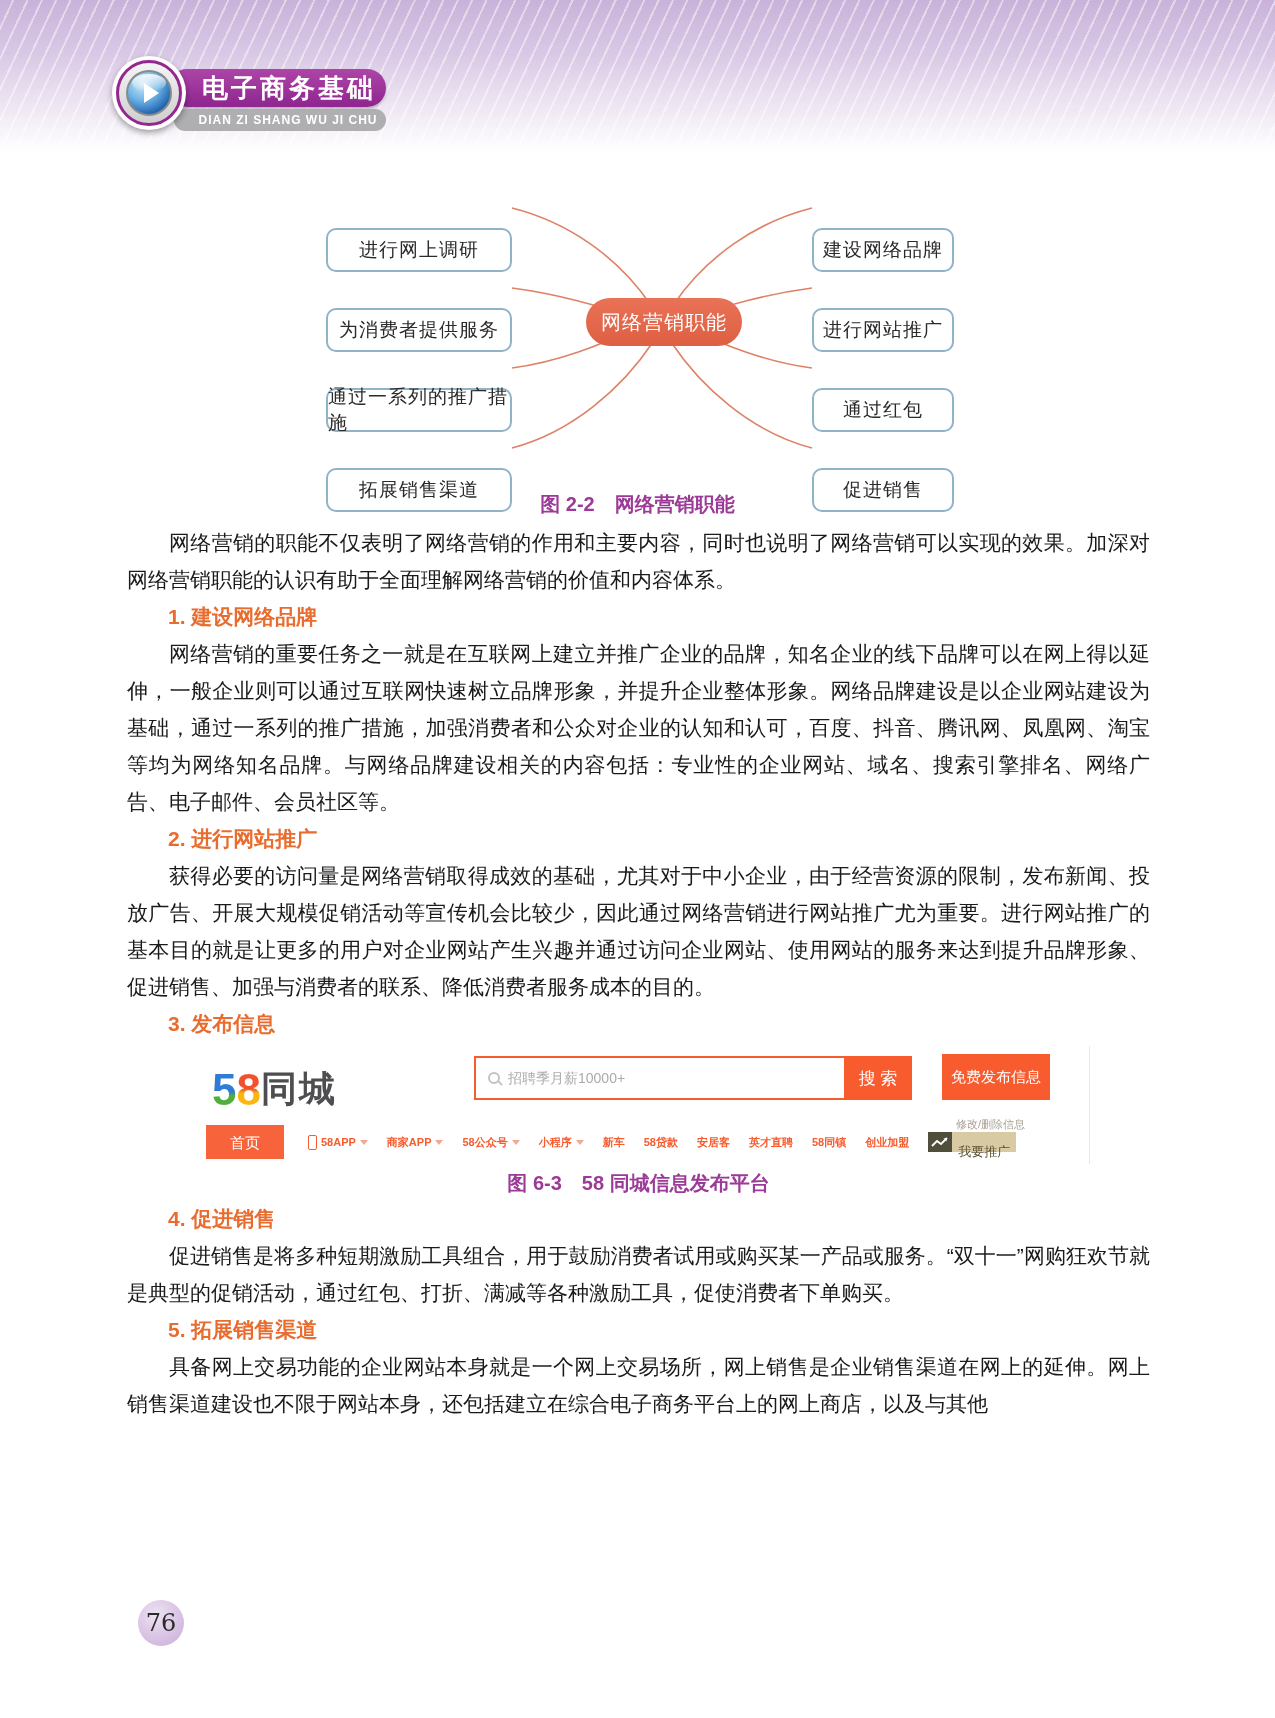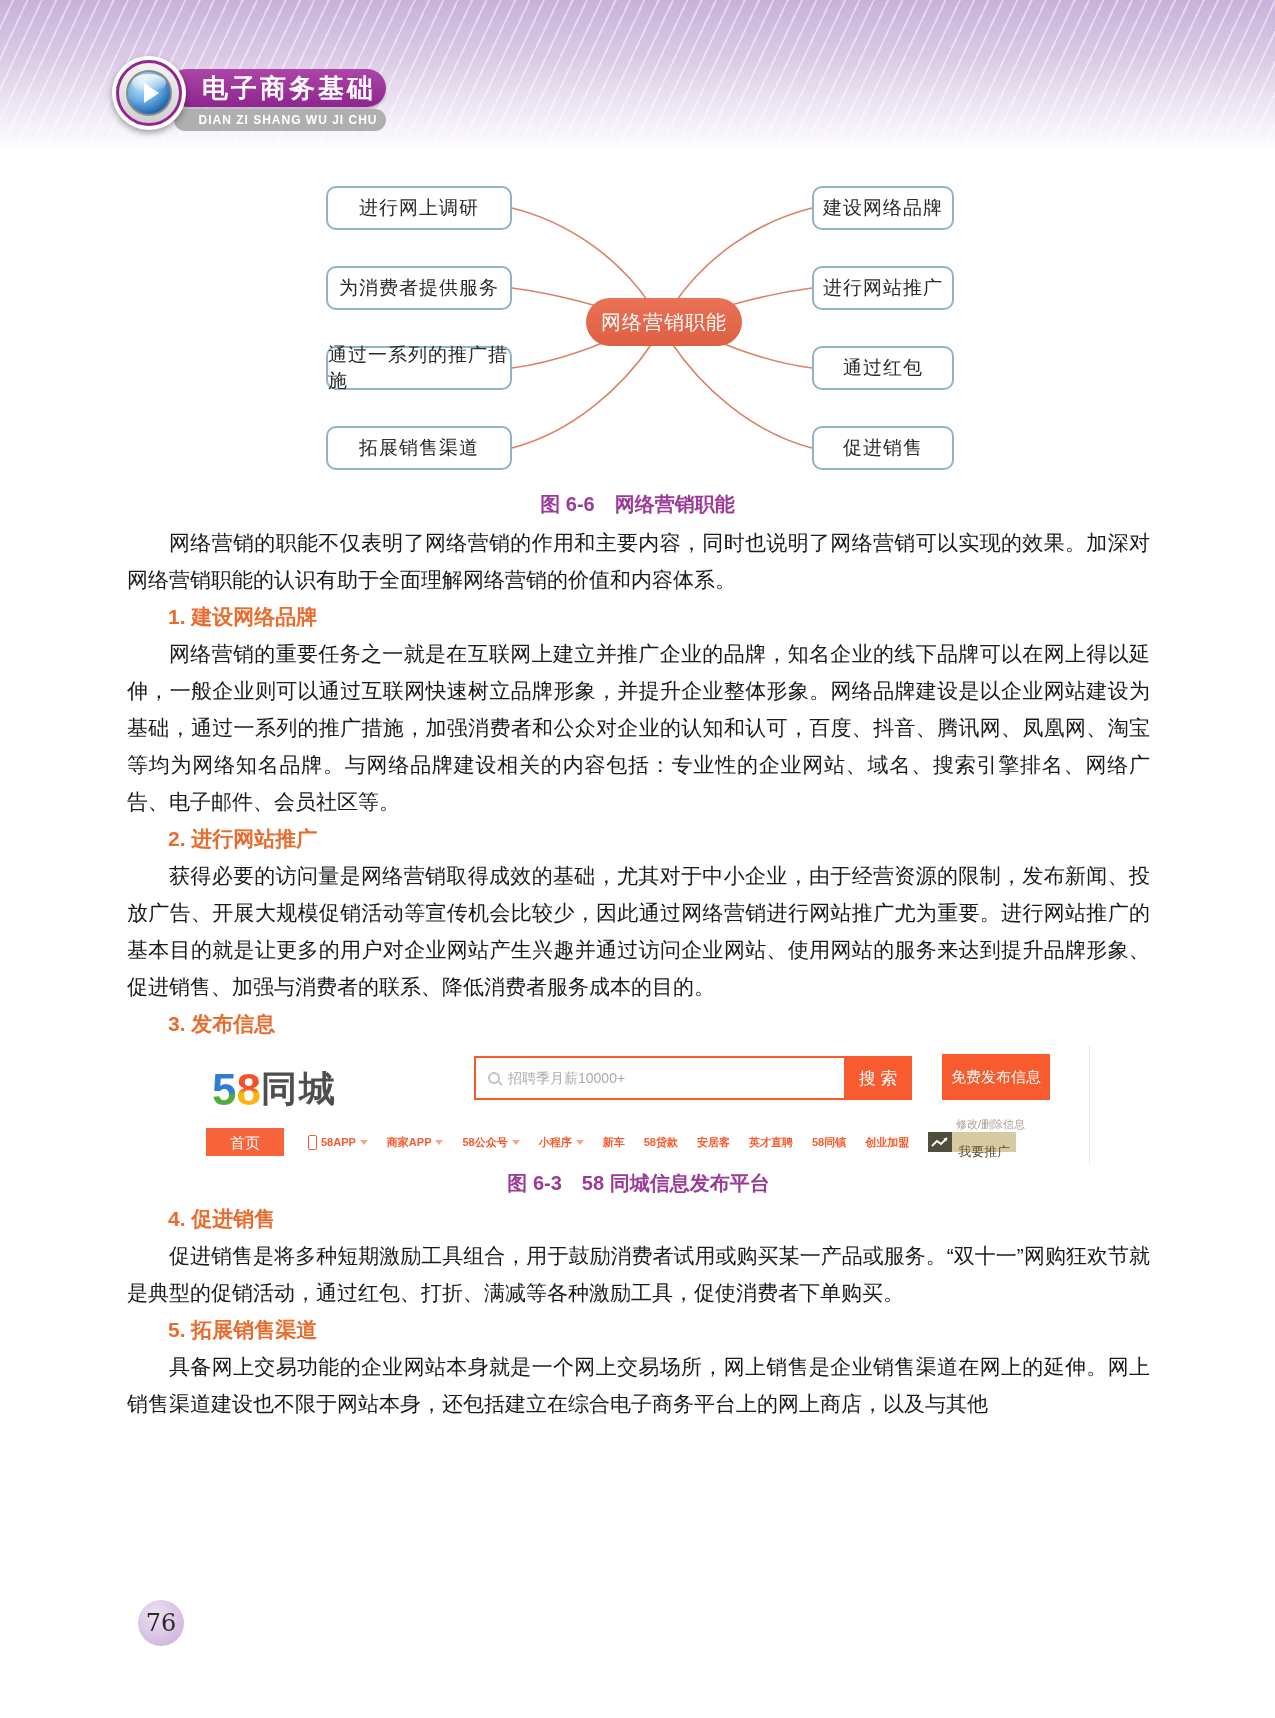--- a/index.html
+++ b/index.html
@@ -32,21 +32,21 @@
   .play-btn::before { content:""; position:absolute; left:4px; right:4px; top:2px; height:17px;
     border-radius:50% 50% 45% 45%; background:linear-gradient(rgba(255,255,255,.9),rgba(255,255,255,.05)); }
   .play-tri { width:0; height:0; border-left:15px solid #fff; border-top:10px solid transparent;
     border-bottom:10px solid transparent; margin-left:5px; }
 
   
   .mindmap { position:absolute; left:318px; top:182px; width:660px; height:300px; }
   .mm-svg { position:absolute; inset:0; }
   .mm-box { position:absolute; background:#fff; border:2px solid #8FB4C7; border-radius:10px;
     height:44px; display:flex; align-items:center; justify-content:center;
-    font-size:19px; color:#2B2B2B; letter-spacing:1px; }
+    font-size:19px; color:#2B2B2B; letter-spacing:1px;margin-top:42px; }
   .mm-left  { left:8px;  width:186px; }
   .mm-right { left:494px; width:142px; }
   .r1{top:4px} .r2{top:84px} .r3{top:164px} .r4{top:244px}
   .mm-center { position:absolute; left:268px; top:116px; width:156px; height:48px; border-radius:24px;
     background:linear-gradient(180deg,#E97257,#DE5F42); color:#fff; font-size:20px; letter-spacing:1px;
     display:flex; align-items:center; justify-content:center; }
 
   .figcaption { color:#9C3A97; font-weight:bold; text-align:center; font-size:20px; }
   .cap62 { position:absolute; left:0; top:489px; width:1275px; height:30px; line-height:30px; }
 
@@ -71,21 +71,21 @@
     transform:rotate(45deg); right:-5px; bottom:-2px; }
   .s58-input { border:none; outline:none; flex:1; font-size:14px; color:#666; margin-left:8px;
     font-family:"Liberation Sans","DejaVu Sans",sans-serif; background:transparent; }
   .s58-input::placeholder { color:#ABABAB; }
   .s58-searchbtn { position:absolute; left:660px; top:10px; width:68px; height:44px; background:#F75B2E;
     color:#fff; font-size:17px; border:none; display:flex; align-items:center; justify-content:center; cursor:pointer; }
   .s58-publish { position:absolute; left:758px; top:8px; width:108px; height:46px; background:#F75B2E;
     color:#fff; font-size:15px; border:none; display:flex; align-items:center; justify-content:center; cursor:pointer; }
   .s58-modify { position:absolute; left:772px; top:60px; font-size:11px; color:#A89F93; }
   .s58-nav { position:absolute; left:22px; top:80px; right:6px; height:32px; display:flex; align-items:center; }
-  .s58-home { width:78px; height:28px; background:#F7633B; color:#fff; font-size:15px;
+  .s58-home { width:78px; height:34px; background:#F7633B; color:#fff; font-size:15px;
     display:flex; align-items:center; justify-content:center; margin-right:24px; flex:none; }
   .s58-item { color:#F75B2E; font-size:11px; font-weight:bold; margin-right:19px;
     display:flex; align-items:center; white-space:nowrap; }
   .chev { margin-left:4px; width:0; height:0; border-left:4px solid transparent;
     border-right:4px solid transparent; border-top:5px solid #F2A98F; }
   .phone-icon { display:inline-block; width:9px; height:15px; border:1.5px solid #F75B2E;
     border-radius:2px; margin-right:4px; }
   .promote { display:flex; align-items:center; margin-left:0; flex:none; }
   .promote-icon { width:24px; height:20px; background:#504F3B; display:flex; align-items:center; justify-content:center; }
   .promote-label { height:20px; background:#D8CBA4; color:#5E5335; font-size:13px; line-height:20px; padding:10px 6px; white-space:nowrap; }
@@ -133,21 +133,21 @@
     <div class="mm-box mm-left r2">为消费者提供服务</div>
     <div class="mm-box mm-left r3">通过一系列的推广措施</div>
     <div class="mm-box mm-left r4">拓展销售渠道</div>
     <div class="mm-box mm-right r1">建设网络品牌</div>
     <div class="mm-box mm-right r2">进行网站推广</div>
     <div class="mm-box mm-right r3">通过红包</div>
     <div class="mm-box mm-right r4">促进销售</div>
     <div class="mm-center">网络营销职能</div>
   </div>
 
-  <div class="figcaption cap62">图 6-6　网络营销职能</div>
+  <div class="figcaption cap62">图 2-2　网络营销职能</div>
 
   <div class="content">
     <p class="para">网络营销的职能不仅表明了网络营销的作用和主要内容，同时也说明了网络营销可以实现的效果。加深对网络营销职能的认识有助于全面理解网络营销的价值和内容体系。</p>
 
     <h3 class="sec-h">1. 建设网络品牌</h3>
     <p class="para">网络营销的重要任务之一就是在互联网上建立并推广企业的品牌，知名企业的线下品牌可以在网上得以延伸，一般企业则可以通过互联网快速树立品牌形象，并提升企业整体形象。网络品牌建设是以企业网站建设为基础，通过一系列的推广措施，加强消费者和公众对企业的认知和认可，百度、抖音、腾讯网、凤凰网、淘宝等均为网络知名品牌。与网络品牌建设相关的内容包括：专业性的企业网站、域名、搜索引擎排名、网络广告、电子邮件、会员社区等。</p>
 
     <h3 class="sec-h">2. 进行网站推广</h3>
     <p class="para">获得必要的访问量是网络营销取得成效的基础，尤其对于中小企业，由于经营资源的限制，发布新闻、投放广告、开展大规模促销活动等宣传机会比较少，因此通过网络营销进行网站推广尤为重要。进行网站推广的基本目的就是让更多的用户对企业网站产生兴趣并通过访问企业网站、使用网站的服务来达到提升品牌形象、促进销售、加强与消费者的联系、降低消费者服务成本的目的。</p>
 

